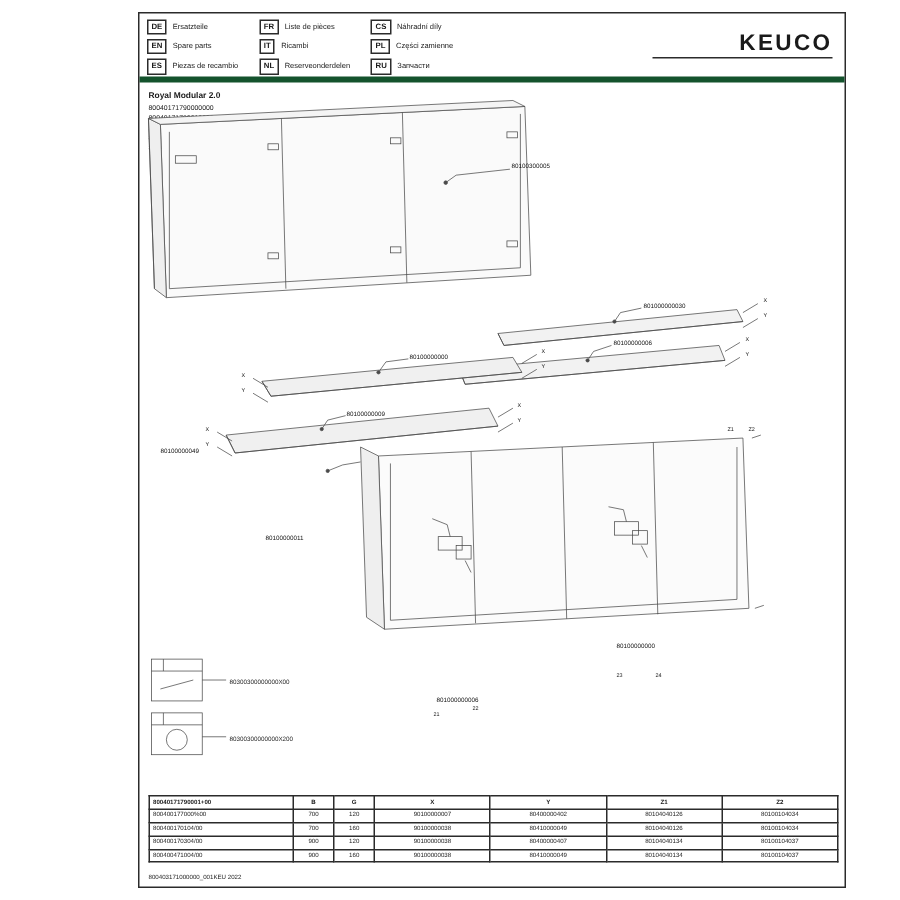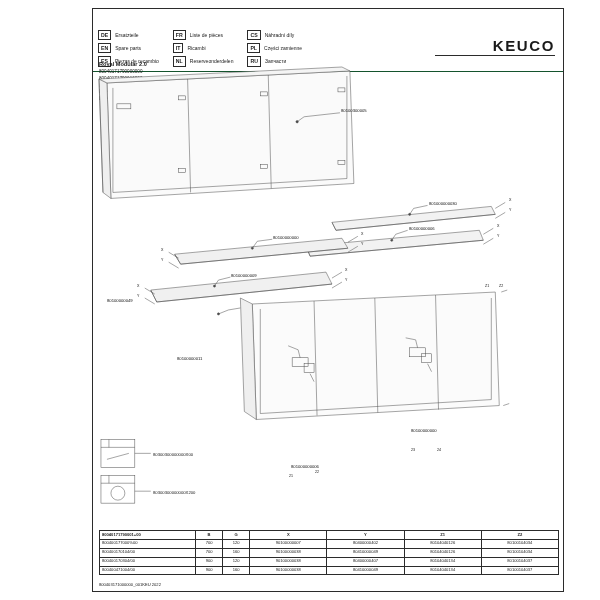--- a/index.html
+++ b/index.html
@@ -1,21 +1,21 @@
 <!DOCTYPE html>
 <html><head>
 <meta charset="utf-8">
 <style>
   html,body{margin:0;padding:0;background:#ffffff;}
   body{width:600px;height:600px;font-family:"Liberation Sans",sans-serif;color:#1a1a1a;overflow:hidden;}
   .page{position:relative;width:600px;height:600px;box-sizing:border-box;}
   .sheet{position:absolute;left:92px;top:8px;width:472px;height:584px;border:1px solid #2b2b2b;box-sizing:border-box;background:#fff;}
 
   
-  .hdr{position:absolute;left:0;top:17px;width:100%;height:46px;border-bottom:1px solid #14532d;box-sizing:border-box;}
+  .hdr{position:absolute;left:0;top:0;width:100%;height:46px;border-bottom:4px solid #14532d;box-sizing:border-box;}
   .lang-cols{position:absolute;left:5px;top:4px;display:flex;gap:14px;}
   .lang-col{display:flex;flex-direction:column;gap:3px;}
   .lang-row{display:flex;align-items:center;gap:4px;}
   .lang-code{border:1px solid #2b2b2b;font-size:5.2px;font-weight:bold;line-height:1;padding:1.6px 2px 1.4px 2px;min-width:9px;text-align:center;box-sizing:border-box;}
   .lang-label{font-size:5px;line-height:1;white-space:nowrap;}
   .brand{position:absolute;right:8px;top:11px;font-size:15px;letter-spacing:1.6px;font-weight:bold;font-family:"Liberation Sans",sans-serif;}
   .brand-rule{position:absolute;right:8px;top:29px;width:120px;height:1px;background:#2b2b2b;}
 
   
   .title{position:absolute;left:6px;top:52px;font-size:5.6px;font-weight:bold;}

